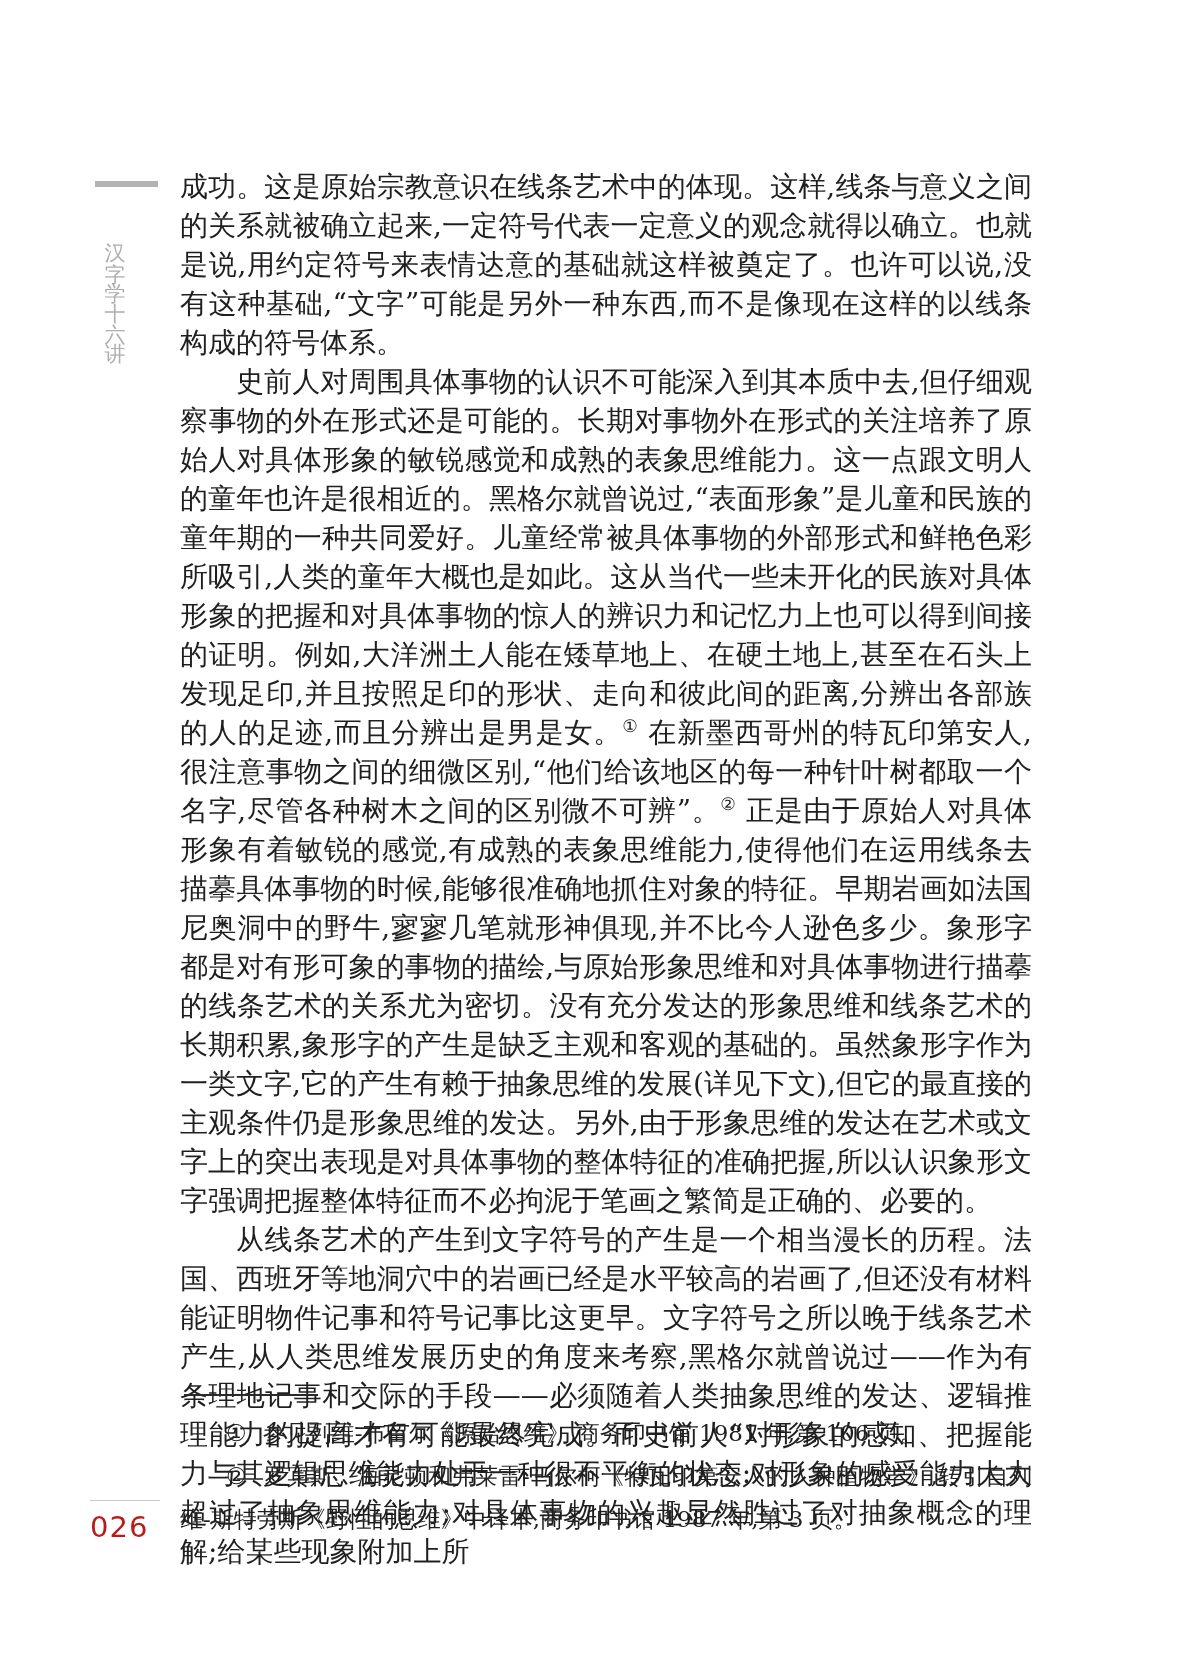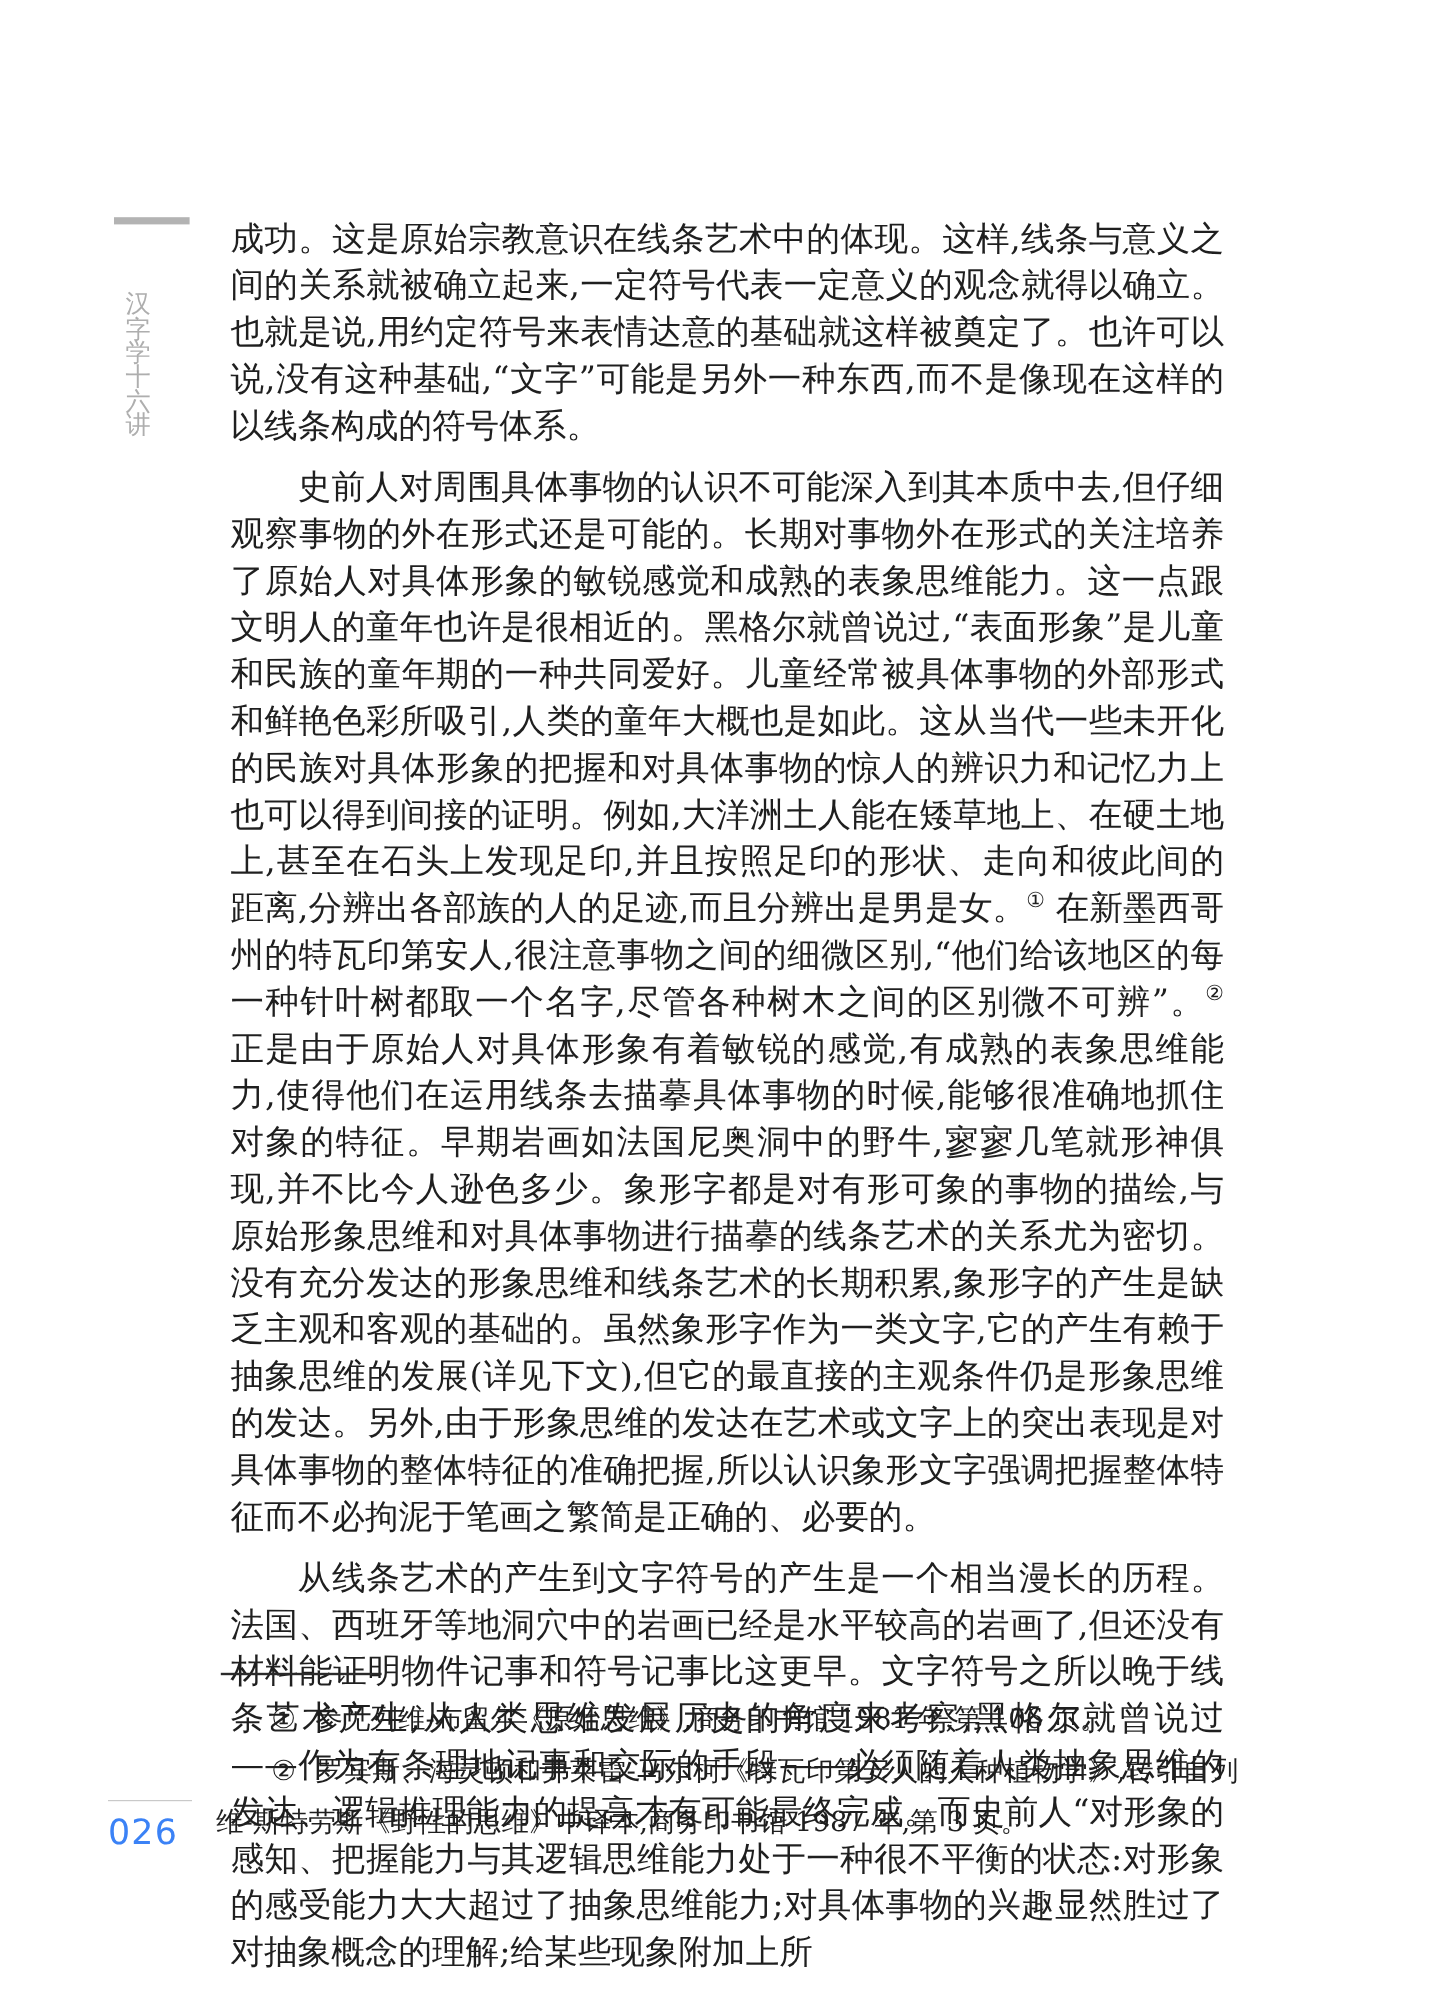--- a/index.html
+++ b/index.html
@@ -36,21 +36,21 @@
   .body-text {
     position: absolute;
     left: 180px;
     top: 167px;
     width: 852px;
     font-size: 28px;
     line-height: 39px;
     color: #1f1f1f;
     text-align: justify;
   }
-  .para { margin: 12px; text-indent: 2em; }
+  .para { margin: 0; text-indent: 2em; }
   .para.no-indent { text-indent: 0; }
   sup.fn-ref {
     font-size: 0.62em;
     line-height: 0;
     vertical-align: super;
   }
   
   .footnotes {
     position: absolute;
     left: 180px;
@@ -76,21 +76,21 @@
   .folio { position: absolute; left: 90px; top: 1500px; }
   .folio-rule {
     width: 70px;
     height: 0;
     border-top: 1px solid #c9c9c9;
     margin-bottom: 9px;
   }
   .folio-num {
     font-family: "DejaVu Sans", sans-serif;
     font-size: 29px;
-    color: #3b82f6;
+    color: #b91c1c;
     letter-spacing: 1px;
   }
 </style>
 </head>
 <body>
 
 <div class="page">
 
   <div class="margin-bar"></div>
 

